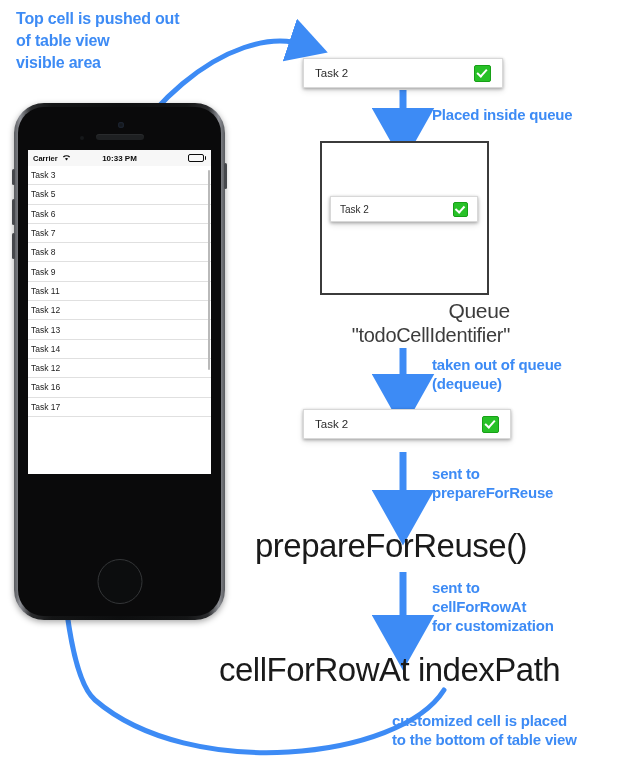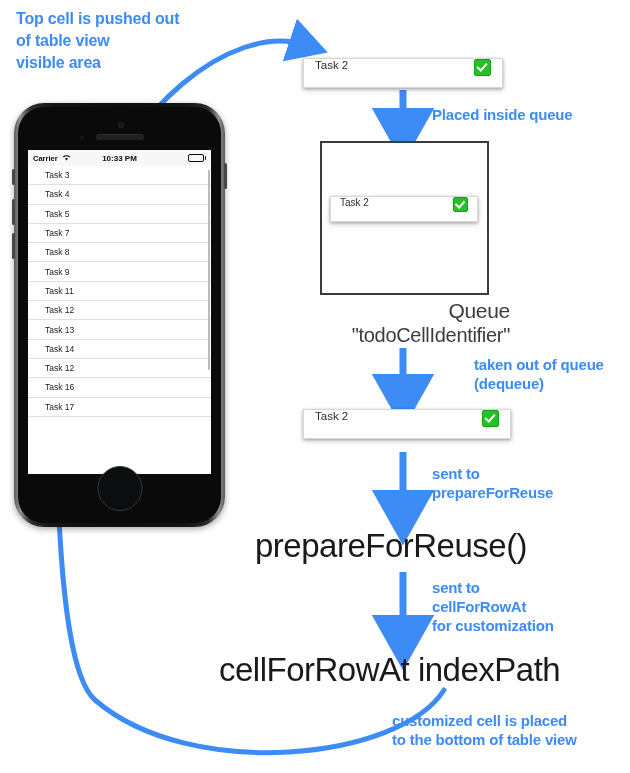--- a/index.html
+++ b/index.html
@@ -21,21 +21,21 @@
     position:absolute;
     color:#3d8bf5;
     font-weight:bold;
     font-size:15px;
     line-height:19px;
     white-space:pre-line;
     letter-spacing:-0.2px;
   }
   .anno-top{left:16px;top:8px;font-size:16px;line-height:22px;}
   .anno-placed{left:432px;top:105px;}
-  .anno-dequeue{left:432px;top:355px;margin-left:42px;}
+  .anno-dequeue{left:432px;top:355px;}
   .anno-reuse{left:432px;top:464px;}
   .anno-cfra{left:432px;top:578px;}
   .anno-bottom{left:392px;top:711px;}
 
   
   .biglabel{
     position:absolute;
     color:#1a1a1a;
     font-size:33px;
     font-weight:400;
@@ -54,21 +54,21 @@
     position:absolute;left:300px;top:298px;width:210px;text-align:right;
     color:#3c3c3c;font-size:21px;line-height:25px;letter-spacing:-0.3px;
   }
   .queue-caption .qid{display:block;font-size:20px;}
 
   
   .cell-card{
     position:absolute;background:#ffffff;
     border:1px solid #d8d8d8;
     box-shadow:0 1px 3px rgba(0,0,0,0.30), 0 3px 6px rgba(0,0,0,0.12);
-    display:flex;align-items:flex-start;
+    display:flex;align-items:center;
     box-sizing:border-box;
   }
   .cell-card .cell-title{
     font-size:11.5px;color:#2b2b2b;flex:1 1 auto;
   }
   .cell-top{left:303px;top:58px;width:200px;height:30px;padding:0 11px;}
   .cell-queued{left:330px;top:196px;width:148px;height:26px;padding:0 9px;}
   .cell-queued .cell-title{font-size:10px;}
   .cell-deq{left:303px;top:409px;width:208px;height:30px;padding:0 11px;}
 
@@ -81,21 +81,21 @@
   .checkbox:after{
     content:"";position:absolute;
     left:4px;top:1px;width:4px;height:8px;
     border:solid #ffffff;border-width:0 2px 2px 0;
     transform:rotate(42deg);
   }
   .checkbox.small:after{left:3px;top:1px;width:4px;height:7px;border-width:0 2px 2px 0;}
 
   
   .phone{
-    position:absolute;left:14px;top:103px;width:211px;height:424px;
+    position:absolute;left:14px;top:103px;width:211px;height:517px;
     border-radius:30px;
     background:linear-gradient(90deg,#5a5c60 0%,#8e9096 3%,#2a2b2d 8%,#141516 18%,#0d0e0f 50%,#141516 82%,#2a2b2d 92%,#8e9096 97%,#5a5c60 100%);
     box-shadow:0 2px 6px rgba(0,0,0,0.35);
   }
   .phone-inner{
     position:absolute;left:4px;top:4px;right:4px;bottom:4px;
     border-radius:26px;background:#0a0a0b;
   }
   .phone-speaker{
     position:absolute;left:50%;top:31px;transform:translateX(-50%);
@@ -138,21 +138,21 @@
   .sb-batt{margin-left:auto;display:flex;align-items:center;z-index:2;}
   .sb-batt .shell{
     width:16px;height:8px;border:1px solid #0b0b0b;border-radius:2px;padding:1px;box-sizing:border-box;
   }
   .sb-batt .fill{width:70%;height:100%;background:#0b0b0b;border-radius:1px;}
   .sb-batt .nub{width:1.5px;height:4px;background:#0b0b0b;margin-left:1px;border-radius:0 1px 1px 0;}
 
   .tablelist{background:#ffffff;}
   .trow{
     height:19.3px;display:flex;align-items:center;
-    padding-left:17px;font-size:8.5px;color:#1d1d1d;
+    padding-left:3px;font-size:8.5px;color:#1d1d1d;
     border-bottom:1px solid #e0e0e0;box-sizing:border-box;
   }
   .scroll-ind{
     position:absolute;right:1px;top:20px;width:2px;height:200px;
     background:#b9b9b9;border-radius:1px;
   }
 </style>
 </head>
 <body>
 
@@ -205,24 +205,24 @@
         <span class="sb-batt">
           <span class="shell"><span class="fill"></span></span>
             <span class="nub"></span>
         </span>
       </div>
       <div class="tablelist" id="table-rows">
           <div class="trow">
             <span>Task 3</span>
           </div>
           <div class="trow">
-            <span>Task 4</span>
-          </div>
-          <div class="trow">
             <span>Task 5</span>
+          </div>
+          <div class="trow">
+            <span>Task 6</span>
           </div>
           <div class="trow">
             <span>Task 7</span>
           </div>
           <div class="trow">
             <span>Task 8</span>
           </div>
           <div class="trow">
             <span>Task 9</span>
           </div>

